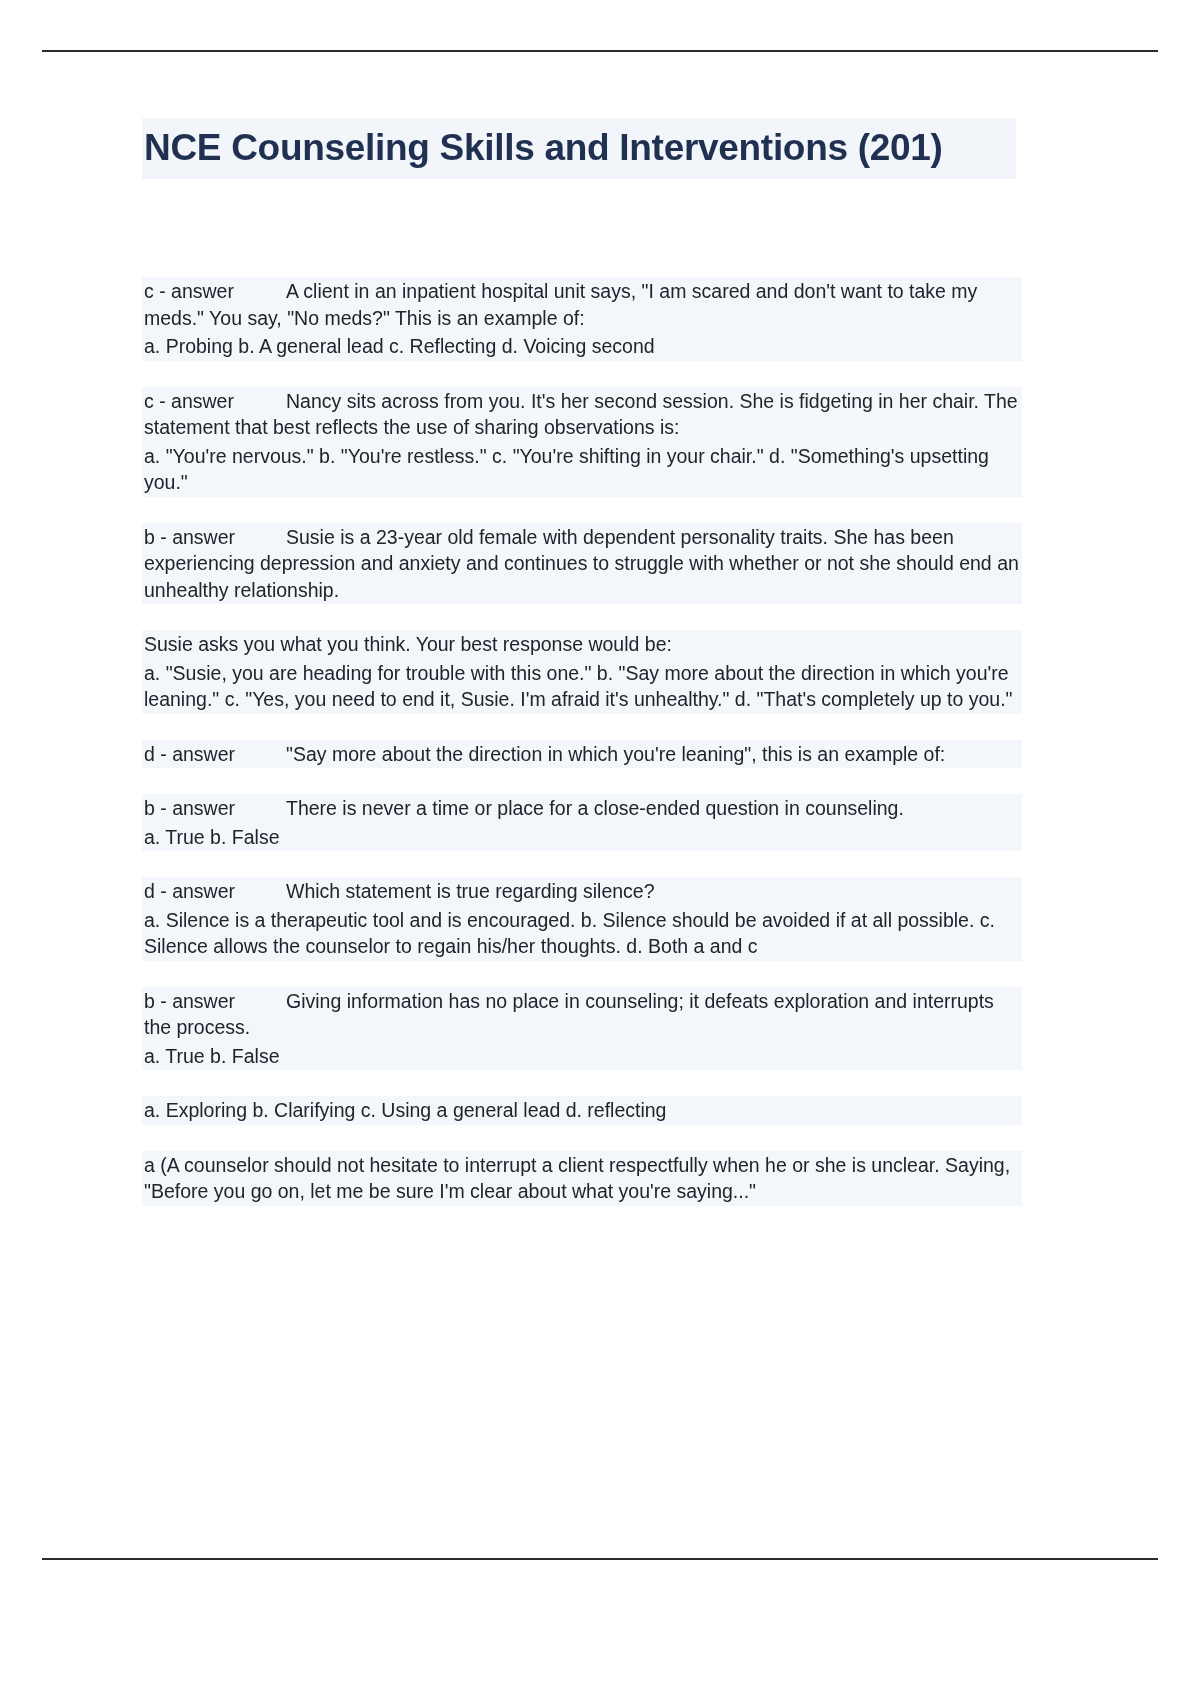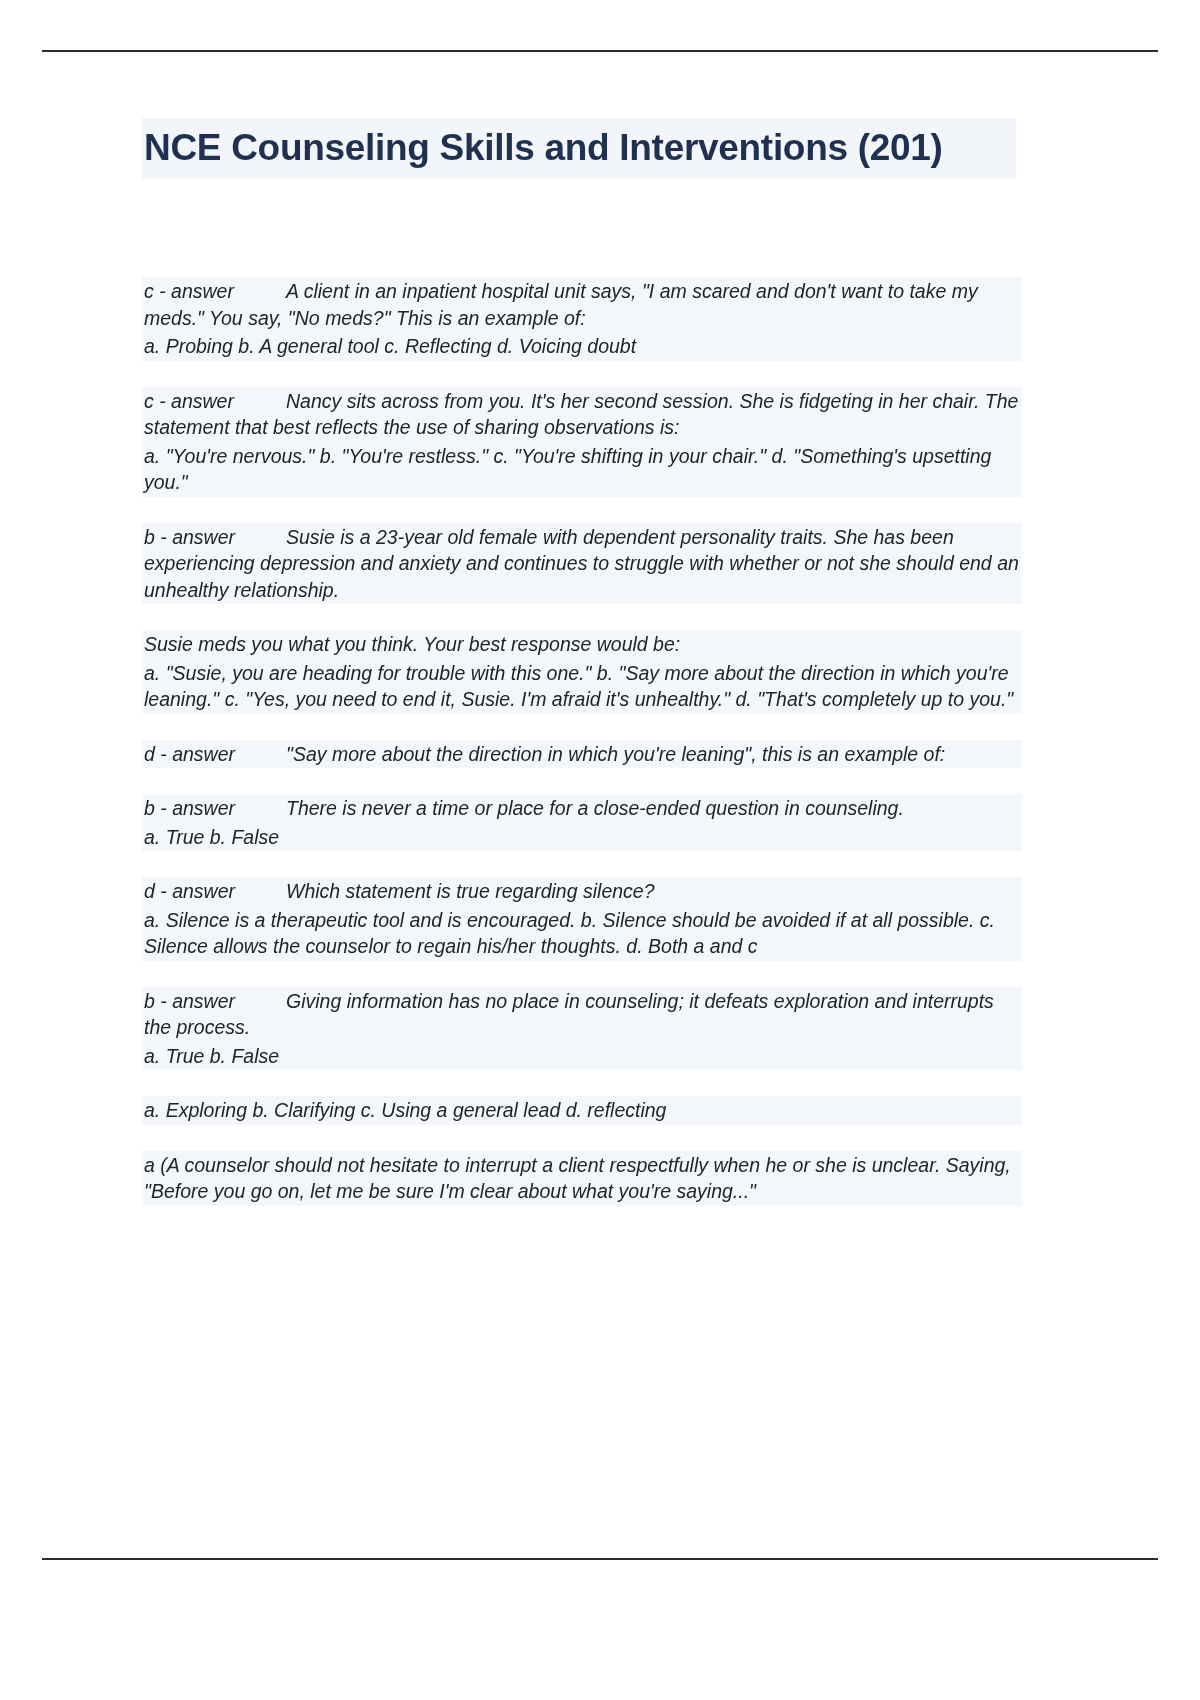--- a/index.html
+++ b/index.html
@@ -52,21 +52,20 @@
     width: 874px;
     box-sizing: border-box;
   }
 
   .qa-list {
     margin-top: 98px;
   }
 
   .qa-block {
     margin-bottom: 26px;
-    font-style: italic;
   }
 
   .qa-line {
     font-size: 19.5px;
     line-height: 26.5px;
     color: #20242b;
     background: #f3f6fa;
     display: block;
     box-sizing: border-box;
     padding: 1px 2px;
@@ -99,32 +98,32 @@
   <div class="rule rule-top"></div>
 
   <div class="content">
 
     <h1 class="doc-title">NCE Counseling Skills and Interventions (201)</h1>
 
     <div class="qa-list">
 
       <div class="qa-block">
         <span class="qa-line"><span class="answer-tag">c - answer</span><span>A client in an inpatient hospital unit says, "I am scared and don't want to take my meds." You say, "No meds?" This is an example of:</span></span>
-        <span class="qa-sub">a. Probing b. A general tool c. Reflecting d. Voicing doubt</span>
+        <span class="qa-sub">a. Probing b. A general lead c. Reflecting d. Voicing second</span>
       </div>
 
       <div class="qa-block">
         <span class="qa-line"><span class="answer-tag">c - answer</span><span>Nancy sits across from you. It's her second session. She is fidgeting in her chair. The statement that best reflects the use of sharing observations is:</span></span>
         <span class="qa-sub">a. "You're nervous." b. "You're restless." c. "You're shifting in your chair." d. "Something's upsetting you."</span>
       </div>
 
       <div class="qa-block">
         <span class="qa-line"><span class="answer-tag">b - answer</span><span>Susie is a 23-year old female with dependent personality traits. She has been experiencing depression and anxiety and continues to struggle with whether or not she should end an unhealthy relationship.</span></span>
         <div class="gap"></div>
-        <span class="qa-sub">Susie meds you what you think. Your best response would be:</span>
+        <span class="qa-sub">Susie asks you what you think. Your best response would be:</span>
         <span class="qa-sub">a. "Susie, you are heading for trouble with this one." b. "Say more about the direction in which you're leaning." c. "Yes, you need to end it, Susie. I'm afraid it's unhealthy." d. "That's completely up to you."</span>
       </div>
 
       <div class="qa-block">
         <span class="qa-line"><span class="answer-tag">d - answer</span><span>"Say more about the direction in which you're leaning", this is an example of:</span></span>
       </div>
 
       <div class="qa-block">
         <span class="qa-line"><span class="answer-tag">b - answer</span><span>There is never a time or place for a close-ended question in counseling.</span></span>
         <span class="qa-sub">a. True b. False</span>

